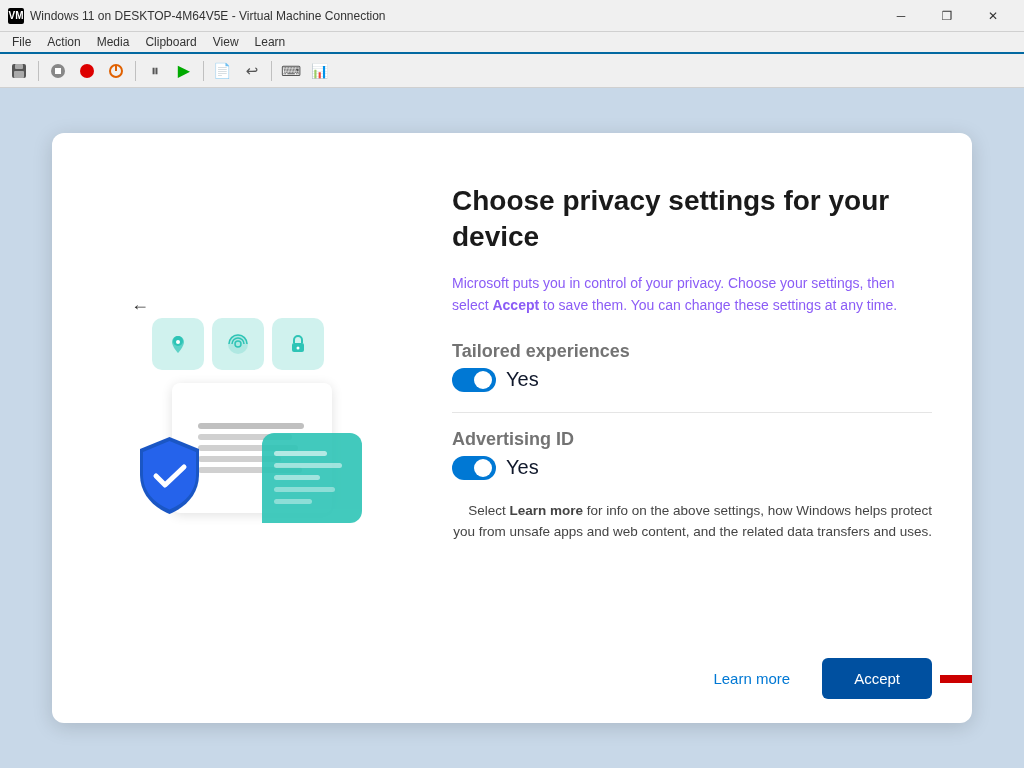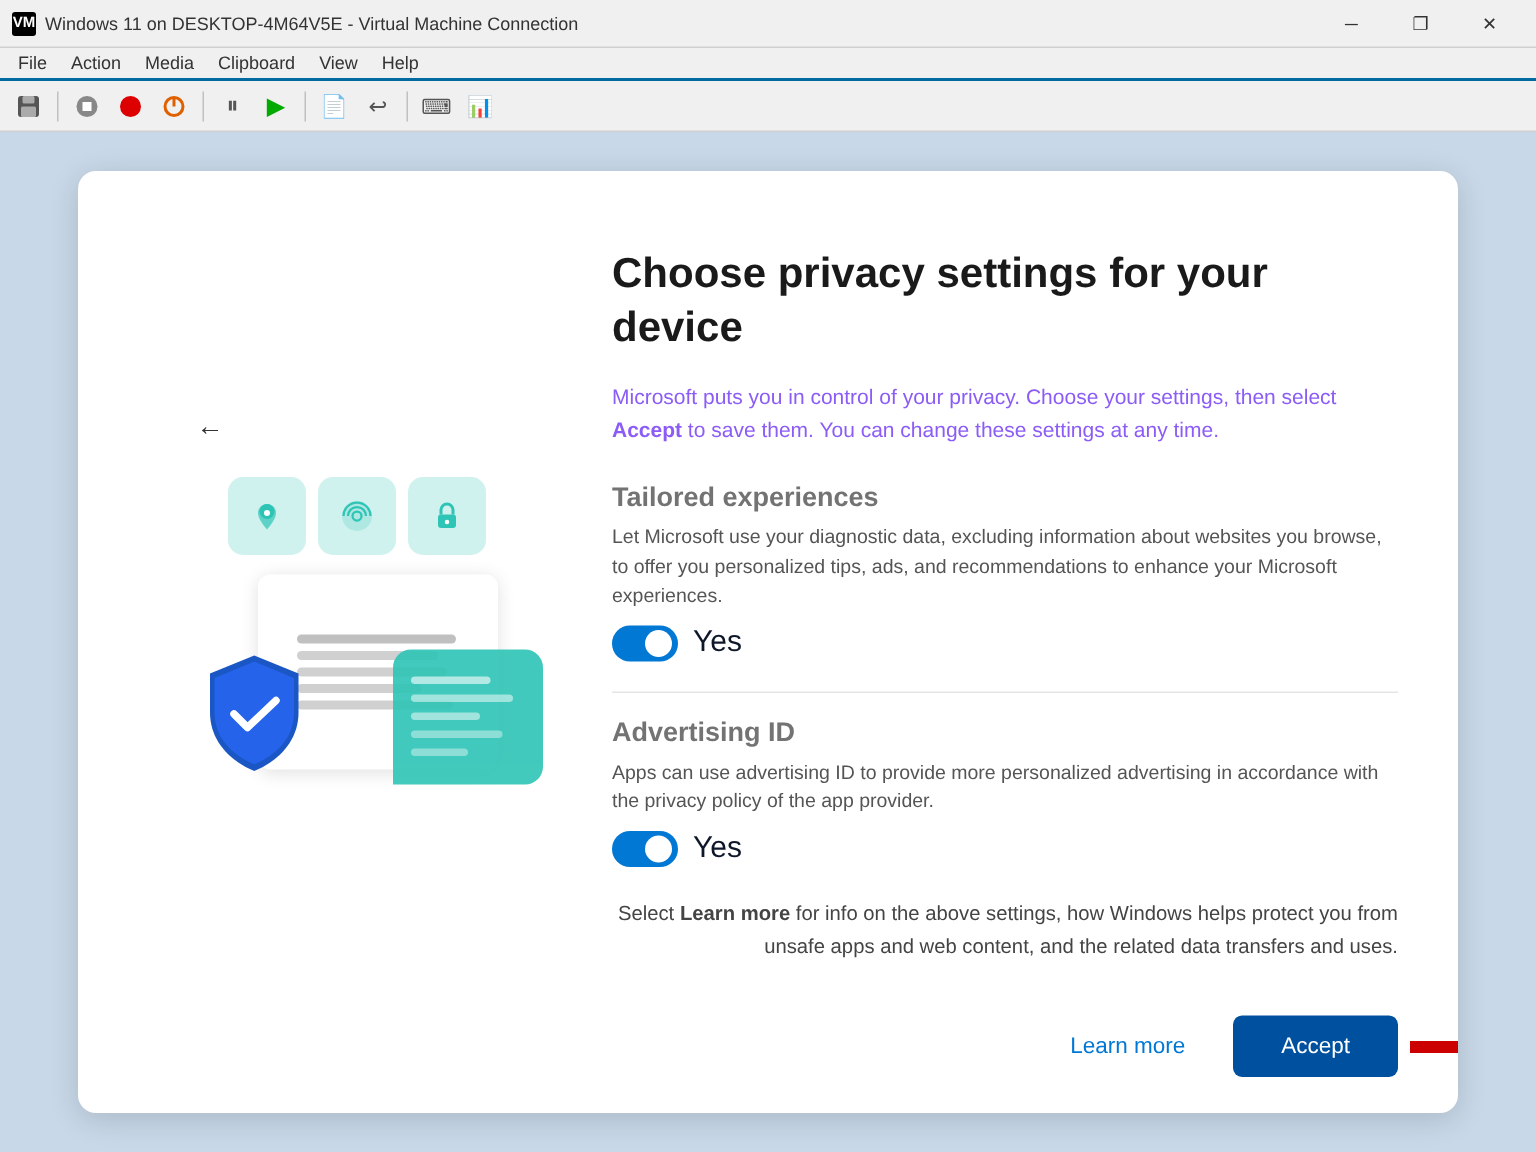--- a/index.html
+++ b/index.html
@@ -117,21 +117,21 @@
       display: flex;
       flex-direction: column;
       box-shadow: 0 4px 20px rgba(0,0,0,0.15);
       overflow: hidden;
     }
 
     .card-inner {
       display: flex;
       flex: 1;
       padding: 40px 40px 0 40px;
-      gap: 16px;
+      gap: 60px;
     }
 
     
     .back-btn {
       position: absolute;
       top: 155px;
       left: 72px;
       width: 32px;
       height: 32px;
       border: none;
@@ -367,21 +367,21 @@
     <button class="title-bar-btn close">✕</button>
   </div>
 </div>
 
 <div class="menu-bar">
   <span class="menu-item">File</span>
   <span class="menu-item">Action</span>
   <span class="menu-item">Media</span>
   <span class="menu-item">Clipboard</span>
   <span class="menu-item">View</span>
-  <span class="menu-item">Help</span>
+  <span class="menu-item">Learn</span>
 </div>
 
 <div class="toolbar">
   <button class="tool-btn" title="Save">
     <svg width="18" height="18" viewBox="0 0 18 18" fill="none">
         <rect x="2" y="2" width="14" height="14" rx="2" fill="#555"></rect>
         <rect x="5" y="2" width="8" height="5" rx="1" fill="#aaa"></rect>
         <rect x="4" y="9" width="10" height="7" rx="1" fill="#aaa"></rect>
       </svg>
   </button>
@@ -483,32 +483,30 @@
 
         <div class="right-content">
           <h1 class="page-title">Choose privacy settings for your device</h1>
 
           <p class="page-desc">
             <span>Microsoft puts you in control of your privacy. Choose your settings, then select </span><strong>Accept</strong><span> to save them. You can change these settings at any time.</span>
           </p>
 
           <div class="setting-section">
             <div class="setting-title">Tailored experiences</div>
-            <div class="setting-desc">Let Microsoft use your diagnostic data, excluding information about websites you browse, to offer you personalized tips, ads, and recommendations to enhance your Microsoft experiences.</div>
             <div class="toggle-row">
               <button class="toggle" aria-label="Tailored experiences toggle"></button>
               <span class="toggle-label">Yes</span>
             </div>
           </div>
 
           <div class="divider"></div>
 
           <div class="setting-section" style="margin-top:16px;">
             <div class="setting-title">Advertising ID</div>
-            <div class="setting-desc">Apps can use advertising ID to provide more personalized advertising in accordance with the privacy policy of the app provider.</div>
             <div class="toggle-row">
               <button class="toggle" aria-label="Advertising ID toggle"></button>
               <span class="toggle-label">Yes</span>
             </div>
           </div>
 
           <p class="footer-note">
             <span>Select </span><strong>Learn more</strong><span> for info on the above settings, how Windows helps protect you from unsafe apps and web content, and the related data transfers and uses.</span>
           </p>
         </div>

